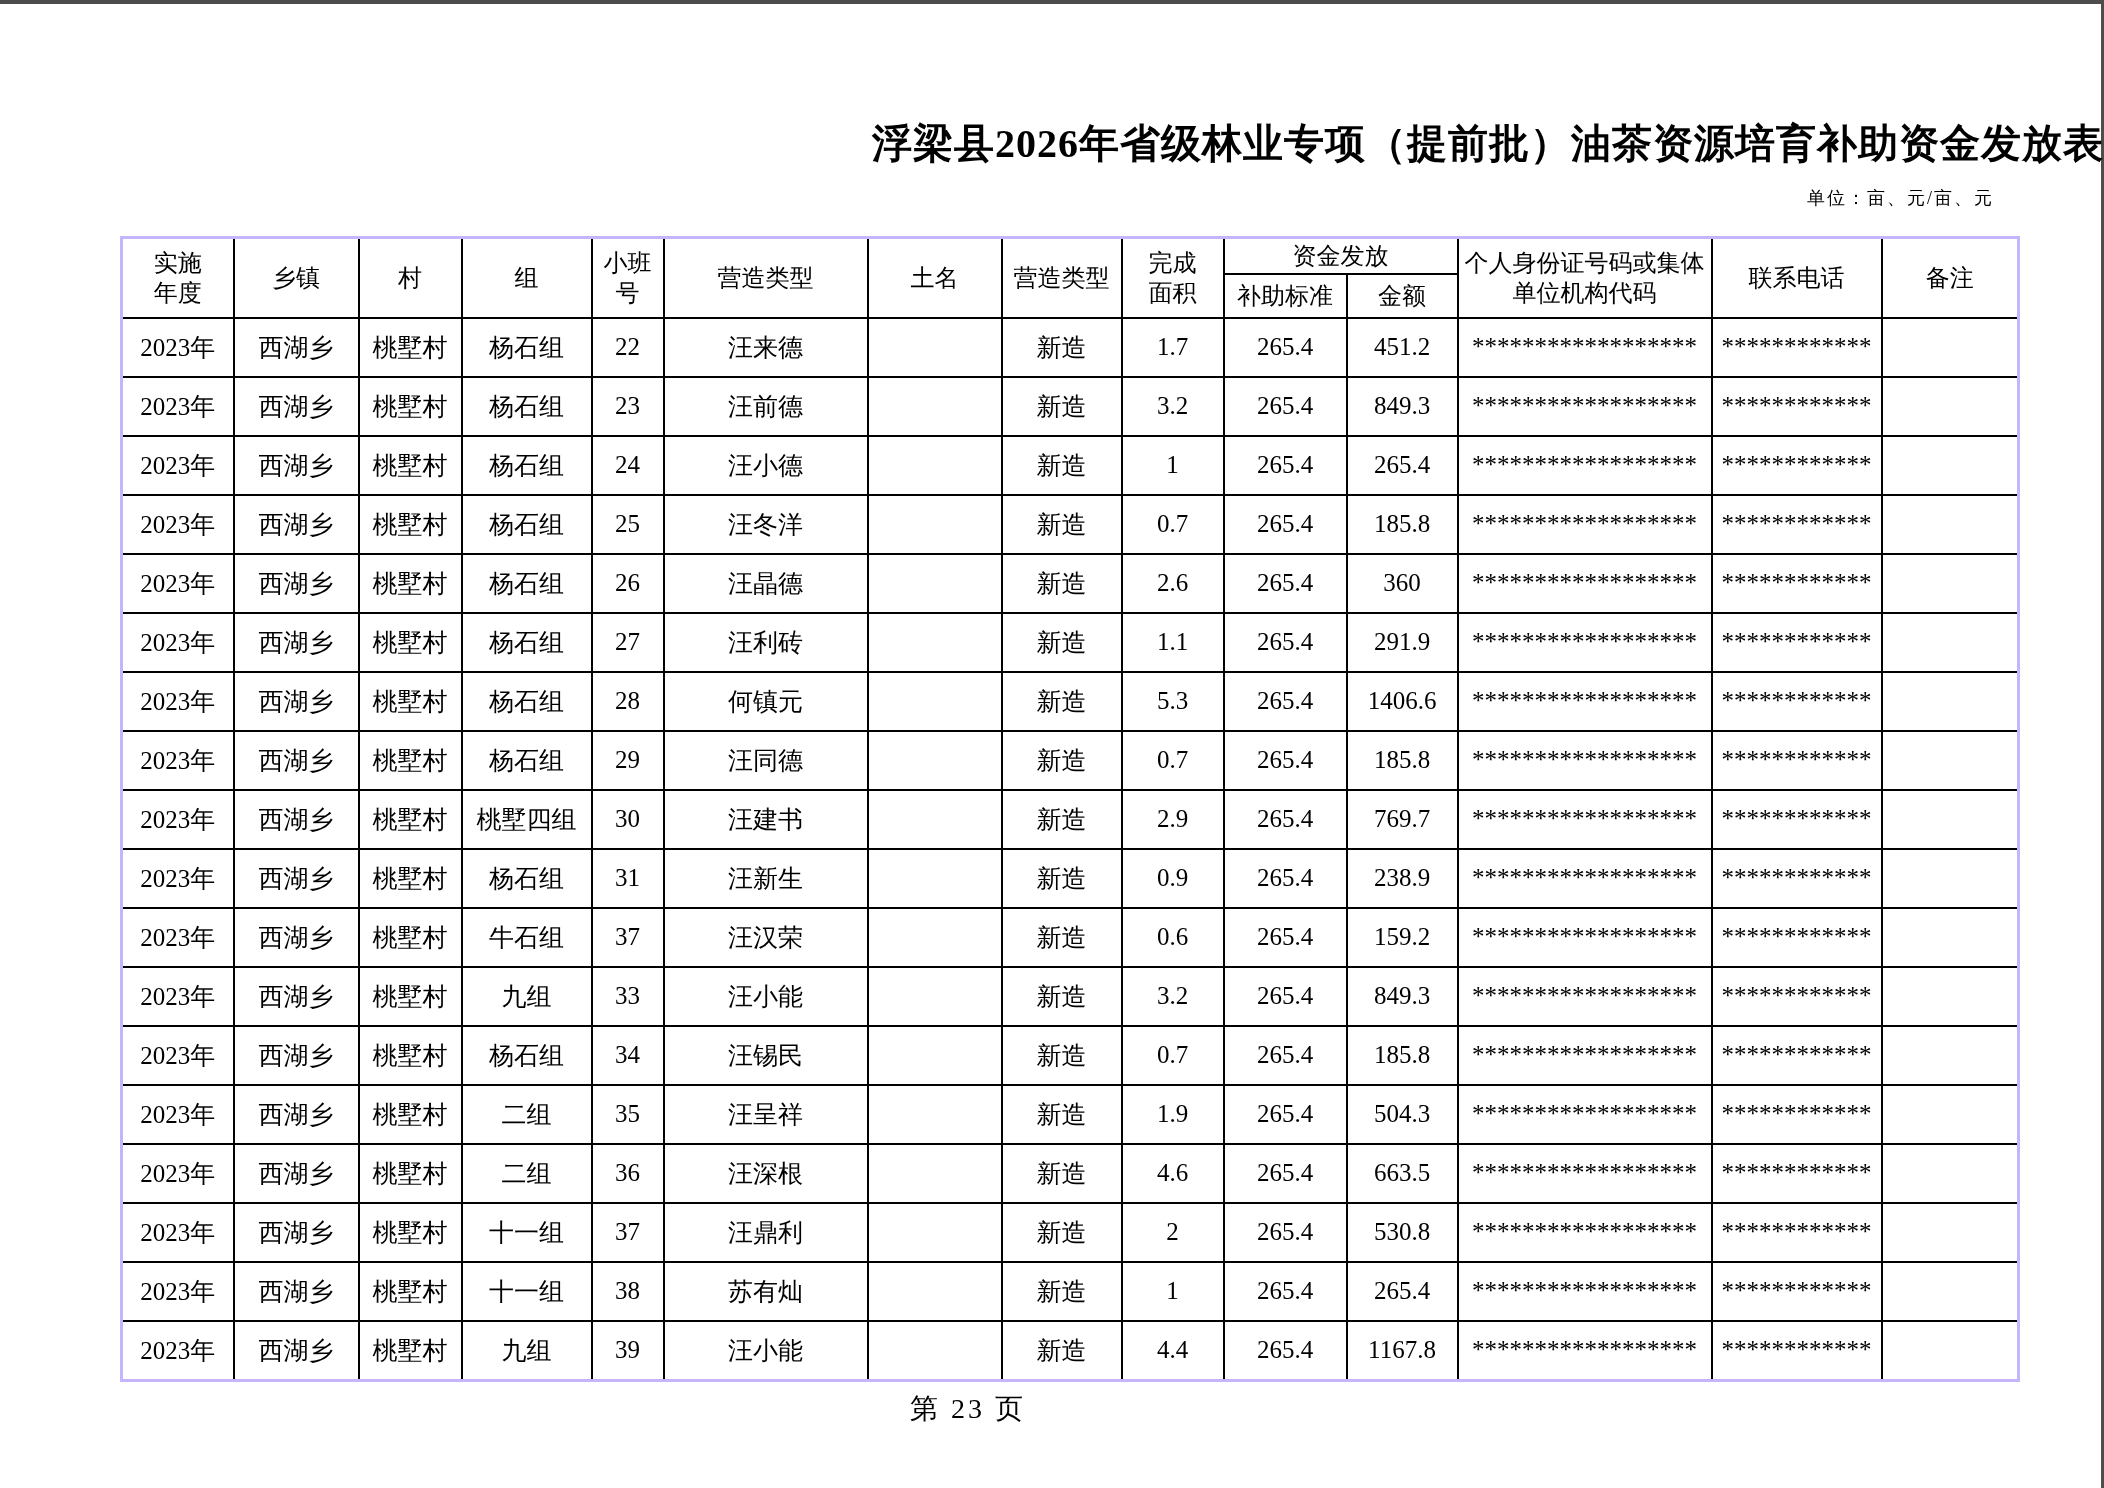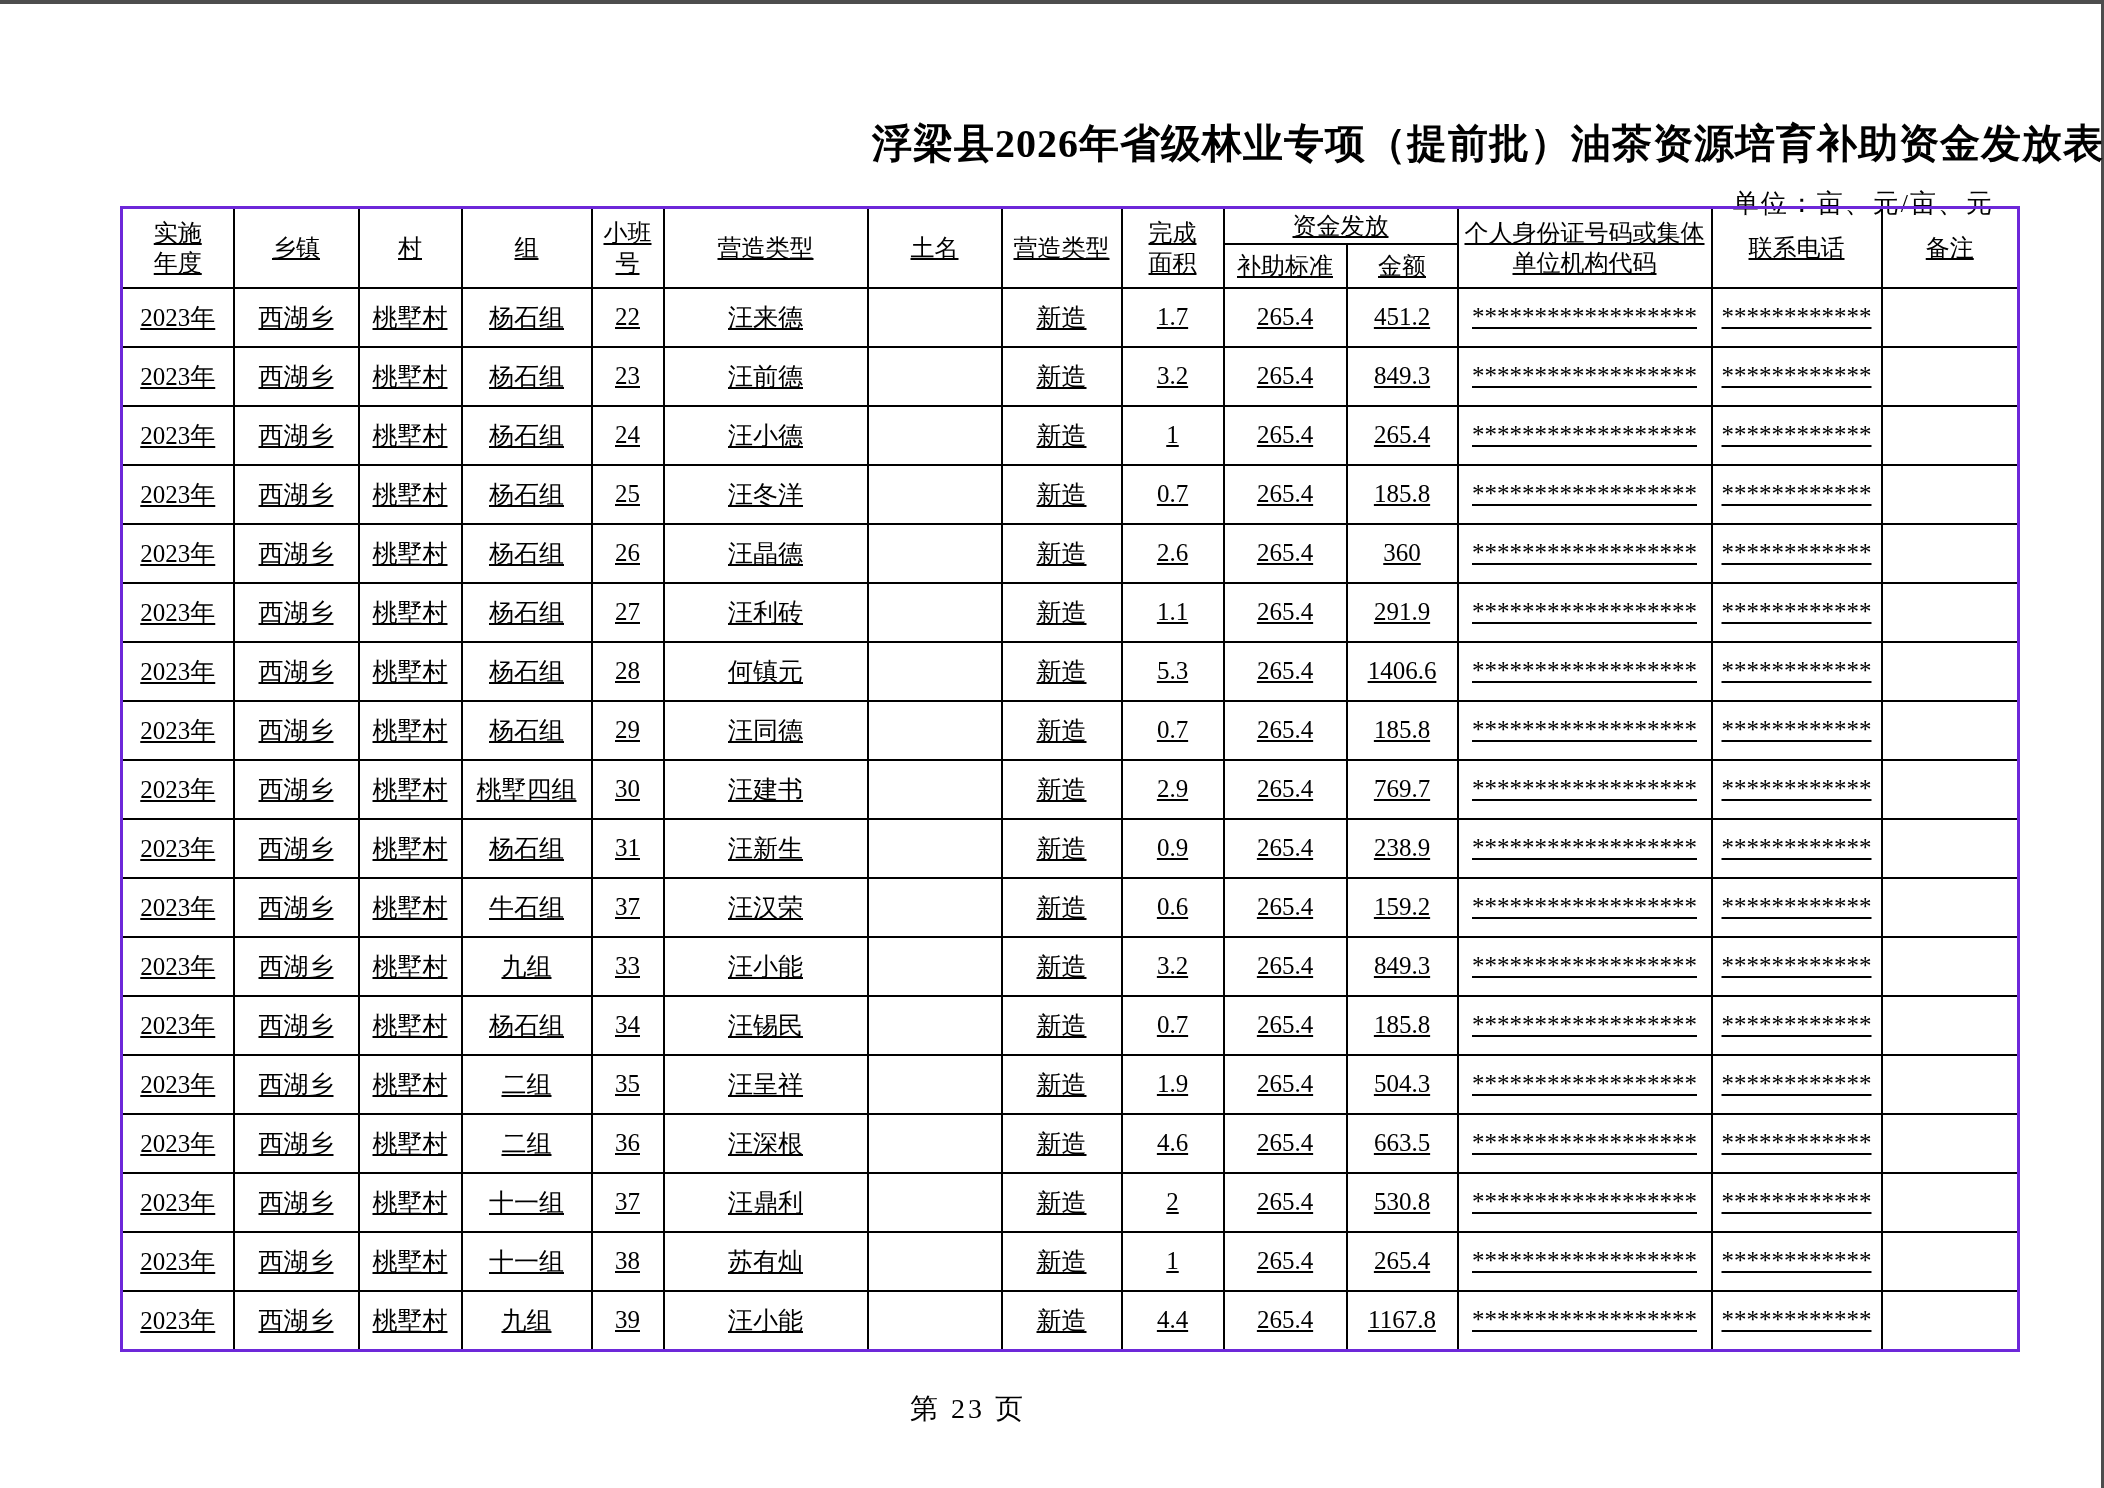--- a/index.html
+++ b/index.html
@@ -35,32 +35,31 @@
     text-align: right;
     font-size: 40px;
     font-weight: bold;
     letter-spacing: 1px;
     white-space: nowrap;
   }
   .unit-note {
     position: absolute;
     top: 186px;
     right: 110px;
-    font-size: 26px;
+    font-size: 18px;
     letter-spacing: 2px;
   }
   table.subsidy {
     position: absolute;
     left: 120px;
-    top: 206px;
+    top: 236px;
     width: 1897px;
     border-collapse: collapse;
     table-layout: fixed;
-    border: 3px solid #6d28d9;
-    text-decoration: underline;
+    border: 3px solid #c4b5fd;
   }
   table.subsidy th,
   table.subsidy td {
     border: 2px solid #000;
     text-align: center;
     vertical-align: middle;
     padding: 0 2px;
     overflow: hidden;
   }
   table.subsidy th {

